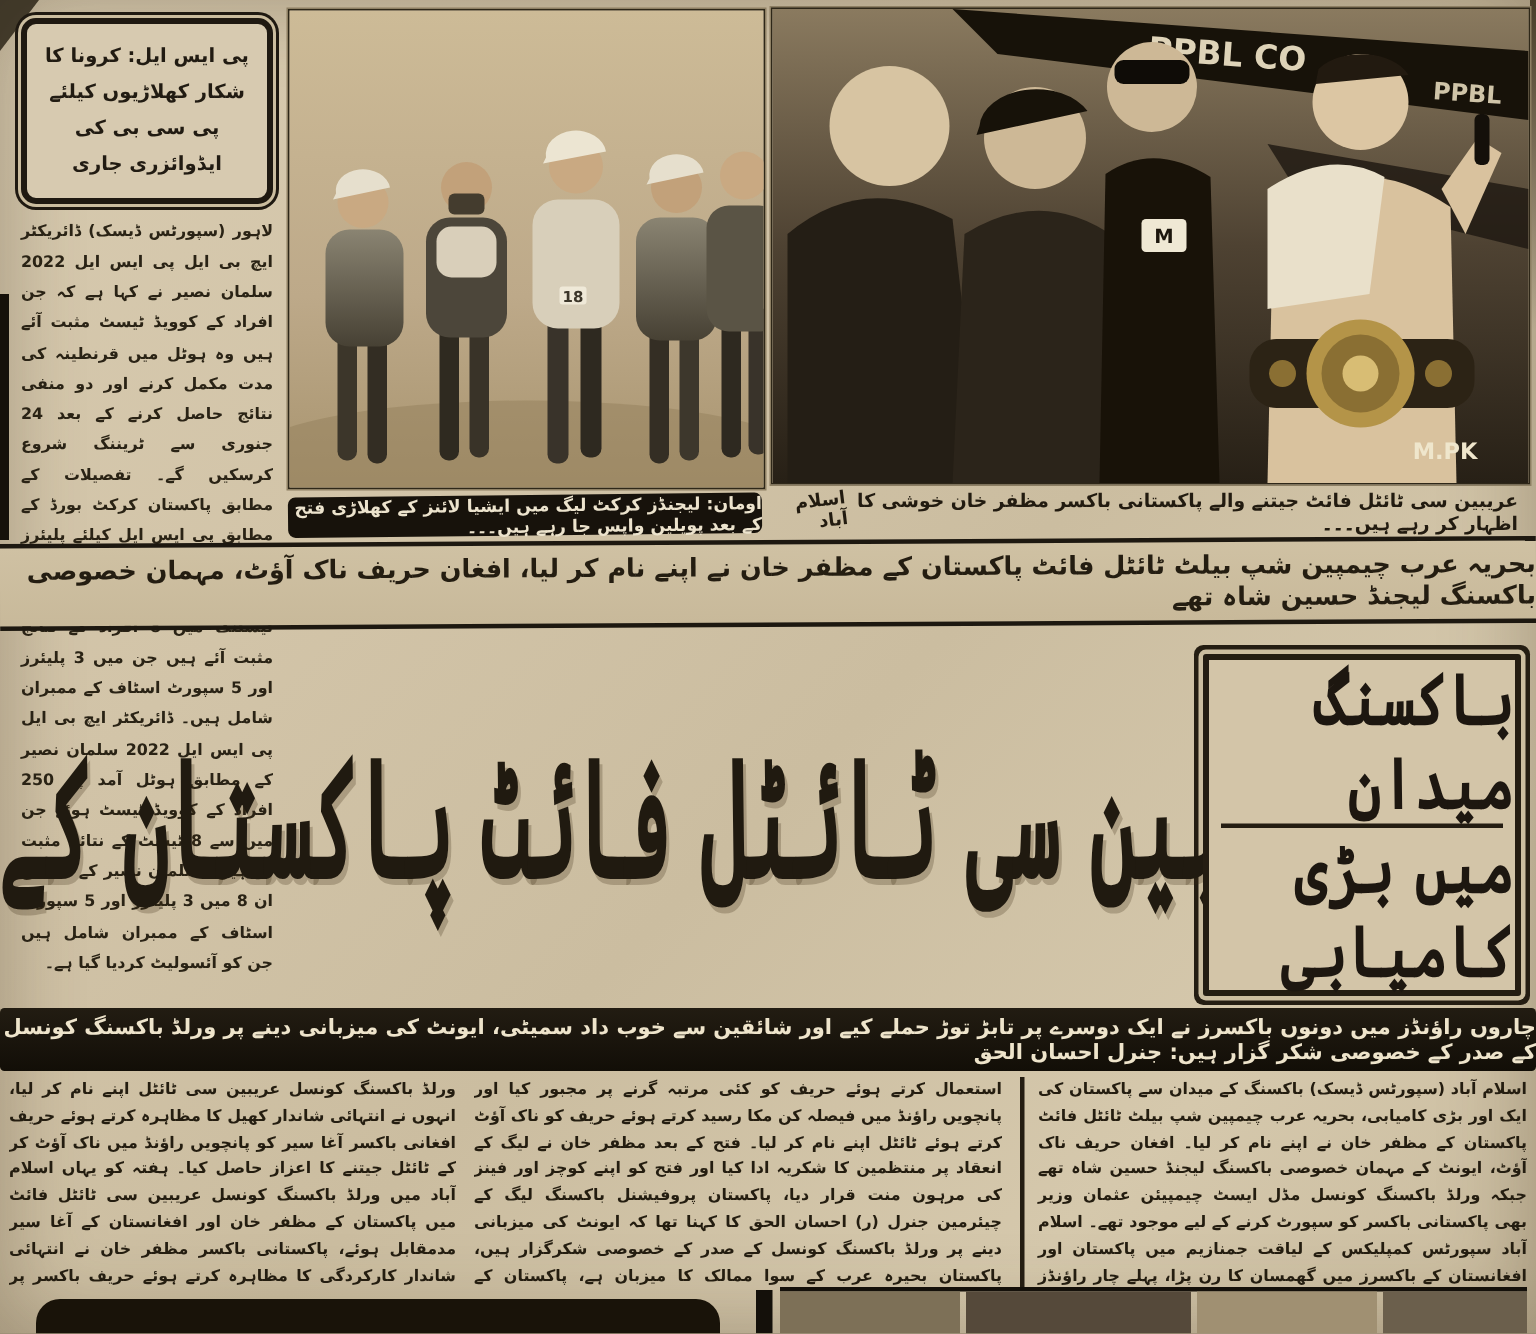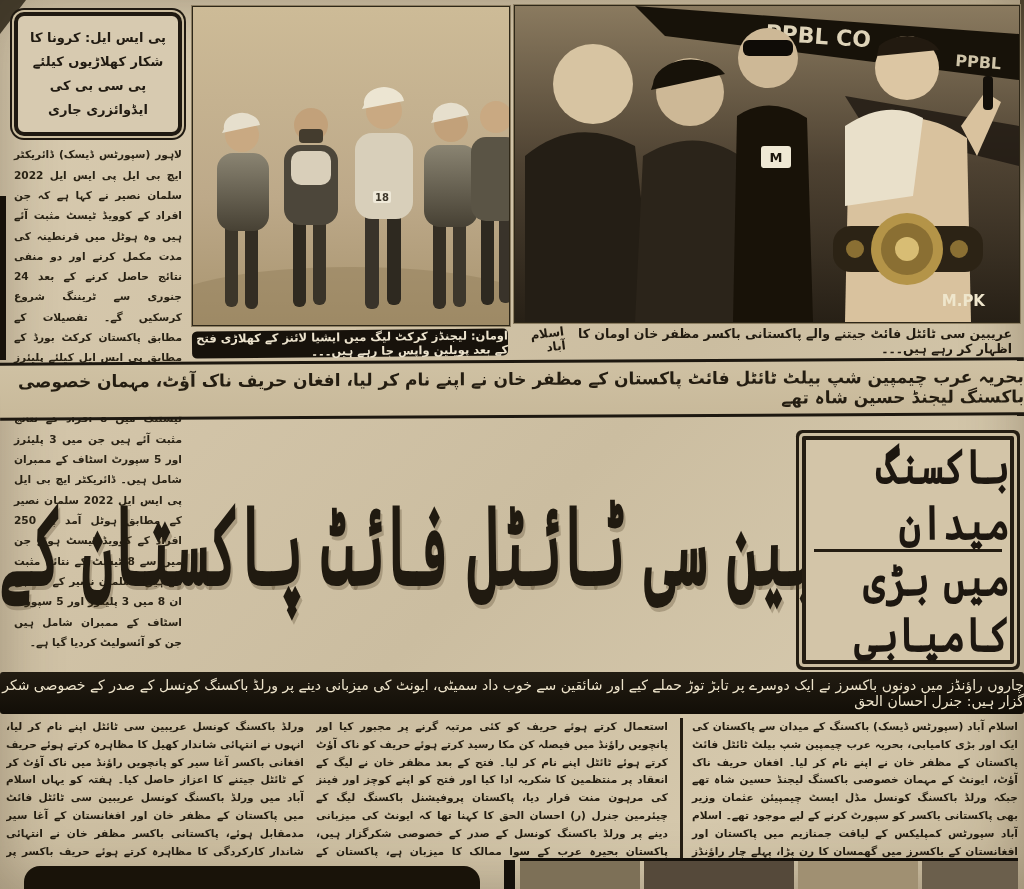--- a/index.html
+++ b/index.html
@@ -55,21 +55,21 @@
   #kicker .k-div{height:0;border-top:3px solid #241d12;margin:0 8px;}
   #main-headline{
     flex:1;height:100%;display:flex;align-items:center;justify-content:center;overflow:hidden;
     font-family:"DejaVu Serif",serif;font-weight:bold;font-size:54px;white-space:nowrap;
     color:#201a10;transform:scaleY(2.05);text-shadow:2px 2px 0 rgba(60,45,20,.25);
   }
   
   #quotebar{
     left:0;top:672px;width:1024px;height:42px;background:linear-gradient(180deg,#221c12,#120e07);
     color:#eee4cb;display:flex;align-items:center;justify-content:flex-start;direction:rtl;
-    font-size:14px;font-weight:normal;border-radius:3px;
+    font-size:14px;font-weight:bold;border-radius:3px;
   }
   
   #columns{
     left:0;top:718px;width:1024px;height:142px;display:flex;direction:rtl;
     gap:12px;padding:0 6px;box-sizing:border-box;
   }
   .col{font-size:10.6px;line-height:1.68;text-align:justify;color:#241d10;font-weight:bold;overflow:hidden;}
   #col1{width:326px;border-left:3px solid #241d12;padding-left:9px;}
   #col2{width:352px;}
   #col3{flex:1;}
@@ -210,21 +210,21 @@
         <circle cx="392" cy="243" r="36" fill="#b49448"></circle>
         <circle cx="392" cy="243" r="26" fill="#8a6f33"></circle>
         <circle cx="392" cy="243" r="12" fill="#d8bd74"></circle>
         <circle cx="340" cy="243" r="9" fill="#8a6f33"></circle>
           <circle cx="444" cy="243" r="9" fill="#8a6f33"></circle>
       </g>
       <text x="470" y="300" font-size="15" font-weight="bold" fill="#efe6cc" text-anchor="end">M.PK</text>
     </g>
   </svg>
   <div class="abs" id="boxing-cap">
-    <span>عریبین سی ٹائٹل فائٹ جیتنے والے پاکستانی باکسر مظفر خان اومان کا اظہار کر رہے ہیں۔۔۔</span>
+    <span>عریبین سی ٹائٹل فائٹ جیتنے والے پاکستانی باکسر مظفر خان خوشی کا اظہار کر رہے ہیں۔۔۔</span>
     <span class="dateline">اسلام آباد</span>
   </div>
 
   <div class="abs" id="subhead">
     <span>بحریہ عرب چیمپین شپ بیلٹ ٹائٹل فائٹ پاکستان کے مظفر خان نے اپنے نام کر لیا، افغان حریف ناک آؤٹ، مہمان خصوصی باکسنگ لیجنڈ حسین شاہ تھے</span>
   </div>
 
   <div class="abs" id="headband">
     <div id="kicker">
       <div class="k-line">باکسنگ میدان</div>

